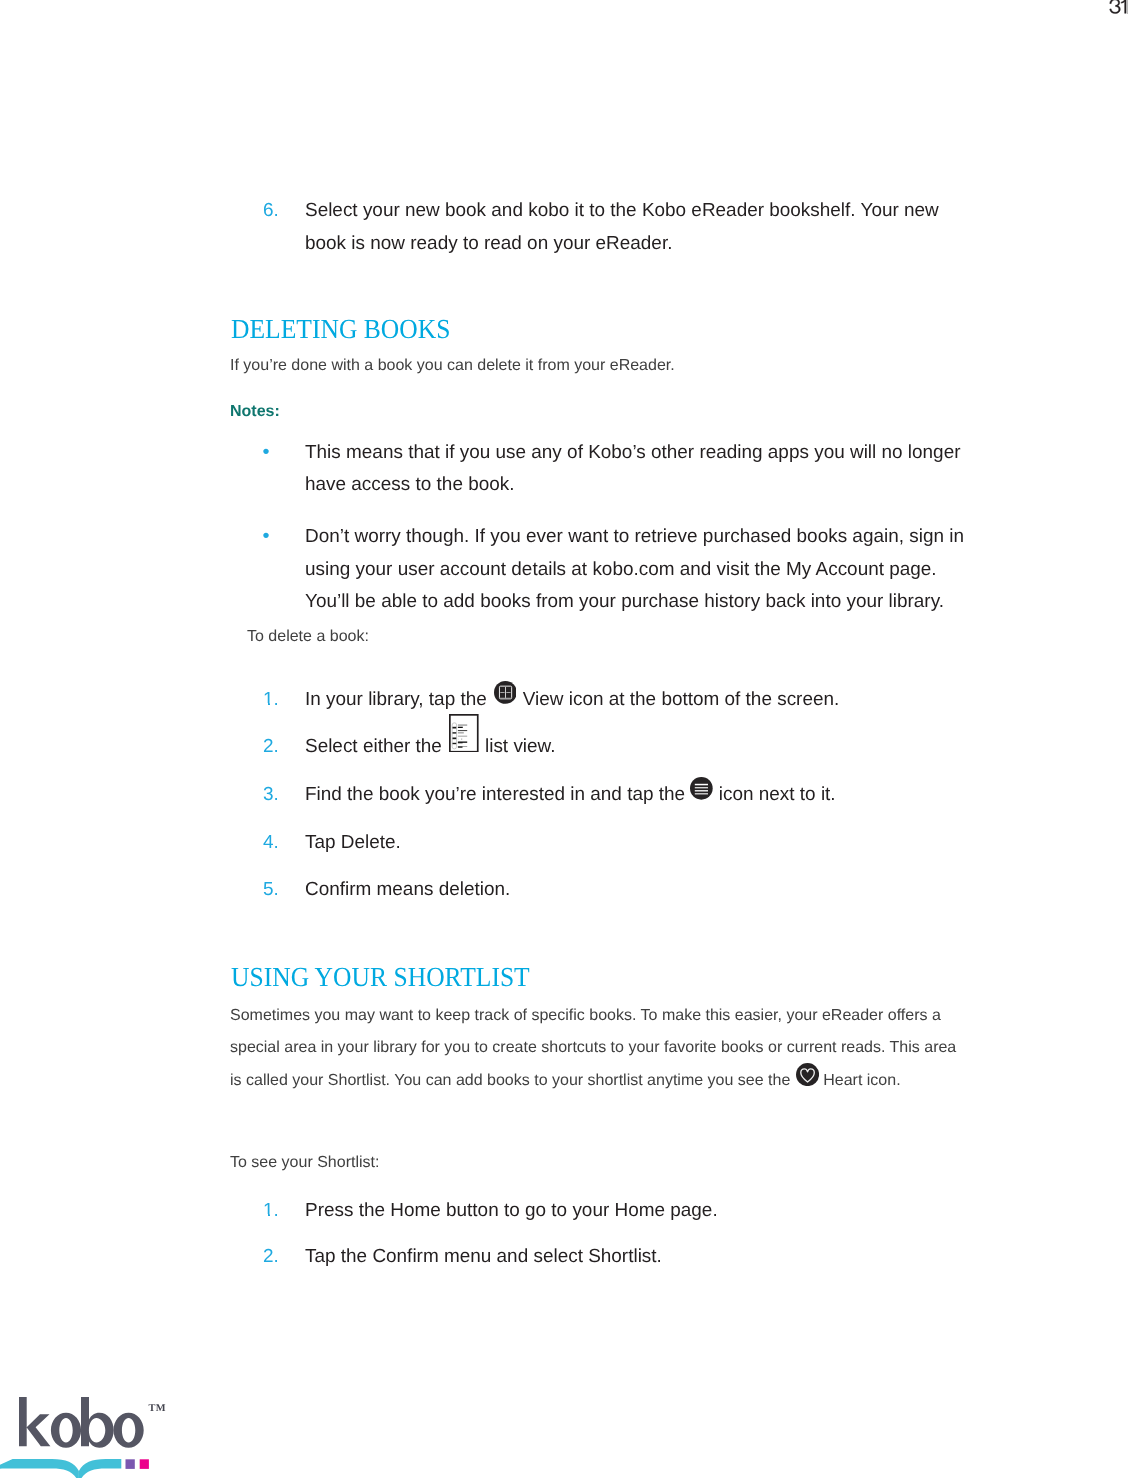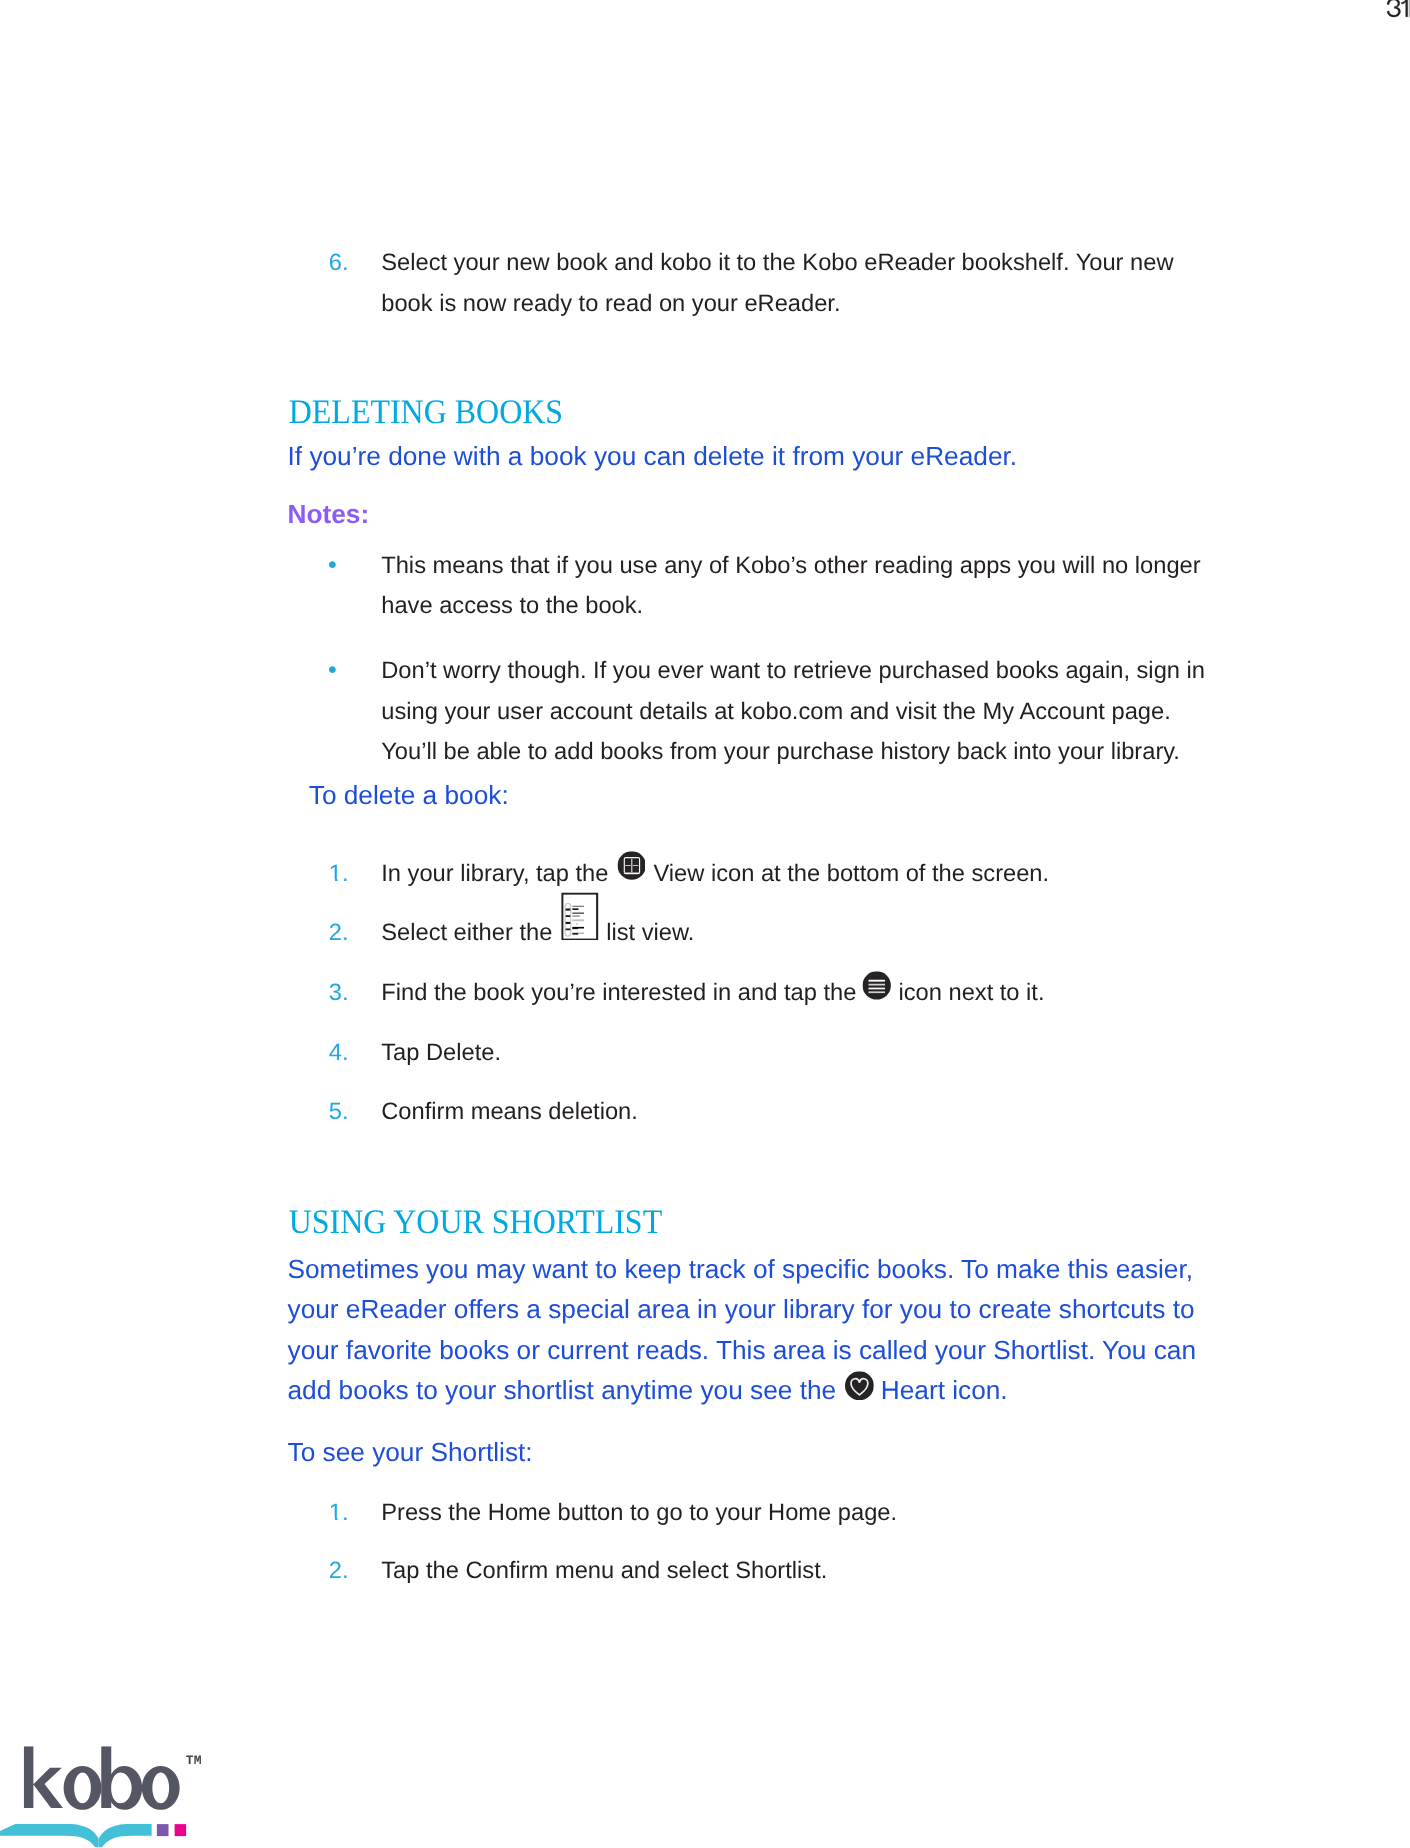--- a/index.html
+++ b/index.html
@@ -12,43 +12,43 @@
 
   .content { position:absolute; left:230px; top:0; width:762px; }
 
   .sec-head {
     font-family:"Liberation Serif", serif; font-weight:normal;
     color:#00a9e0; font-size:27.5px; line-height:1;
     margin:0; transform:scaleX(0.93); transform-origin:left center;
     white-space:nowrap;
   }
 
-  .body-p { font-size:21px; line-height:32.6px; color:#1d4ed8; margin:0; }
-  .notes-label { font-size:21px; line-height:32.6px; color:#8b5cf6; font-weight:bold; margin:0; }
+  .body-p { font-size:16px; line-height:32.6px; color:#404040; margin:0; }
+  .notes-label { font-size:16px; line-height:32.6px; color:#0f766e; font-weight:bold; margin:0; }
 
   .lst { margin:0; padding:0; list-style:none; }
   .lst li { position:relative; font-size:18.95px; line-height:32.6px; color:#231f20; padding-left:75px; }
   .mk { position:absolute; left:33px; top:0; color:#1fa9e0; }
   .mk.one { display:inline-block; }
   .mk.one::after { content:""; position:absolute; left:1.4px; top:19.2px; width:3.7px; height:3.0px; background:#ffffff; }
   .mk.one::before { content:""; position:absolute; left:6.9px; top:19.2px; width:3.3px; height:3.0px; background:#ffffff; }
   .mk.bul { left:32.4px; top:-0.8px; font-size:20px; }
 
   .ic { display:inline-block; vertical-align:baseline; position:relative; width:25.5px; height:0; overflow:visible; }
   .ic > svg { position:absolute; left:1.6px; bottom:1px; }
   .ic-menu { width:23.2px; }
   .ic-menu > svg { left:-0.3px; bottom:-0.2px; }
   .ic-heart { width:24px; }
   .ic-heart > svg { left:1.6px; bottom:-1.2px; }
   .ic.tall { width:32.6px; height:0; overflow:visible; vertical-align:baseline; }
   .ic.tall > svg { position:absolute; left:2.2px; bottom:0.2px; }
 
   .logo { position:static; }
   .logo-word { position:absolute; left:18.9px; top:1396.5px; }
-  .logo-tm { position:absolute; left:148.6px; top:1405.2px; font-family:Liberation Mono, monospace;
+  .logo-tm { position:absolute; left:148.6px; top:1405.2px; font-family:Liberation Serif, serif;
     font-size:10.4px; line-height:8px; font-weight:bold; color:#44454f; letter-spacing:0.2px; }
   .logo-book { position:absolute; left:0px; top:1458.5px; }
 </style>
 </head>
 <body>
 
 <div class="page">
   <svg class="page-number" width="19.2" height="17.7" viewBox="0 0 26 24">
     <title>31</title>
     <path stroke="#231f20" stroke-width="0.55" d="M2.9 7.7 C3.2 4.9 5.0 2.6 7.9 2.6 C10.6 2.6 12.6 4.3 12.6 6.5 C12.6 8.5 11.2 9.8 8.8 10.0 L8.8 11.6 C11.6 11.6 13.2 13.0 13.2 15.2 C13.2 17.6 11.2 19.4 8.3 19.4 C5.3 19.4 3.3 17.5 2.8 14.7 L0.9 15.1 C1.5 18.6 4.2 21.1 8.3 21.1 C12.4 21.1 15.3 18.6 15.3 15.2 C15.3 12.6 13.7 10.9 11.1 10.6 C13.3 10.0 14.6 8.3 14.6 6.3 C14.6 3.3 11.8 0.9 8.0 0.9 C4.1 0.9 1.4 3.4 0.9 7.3 Z" fill="#231f20"></path>

